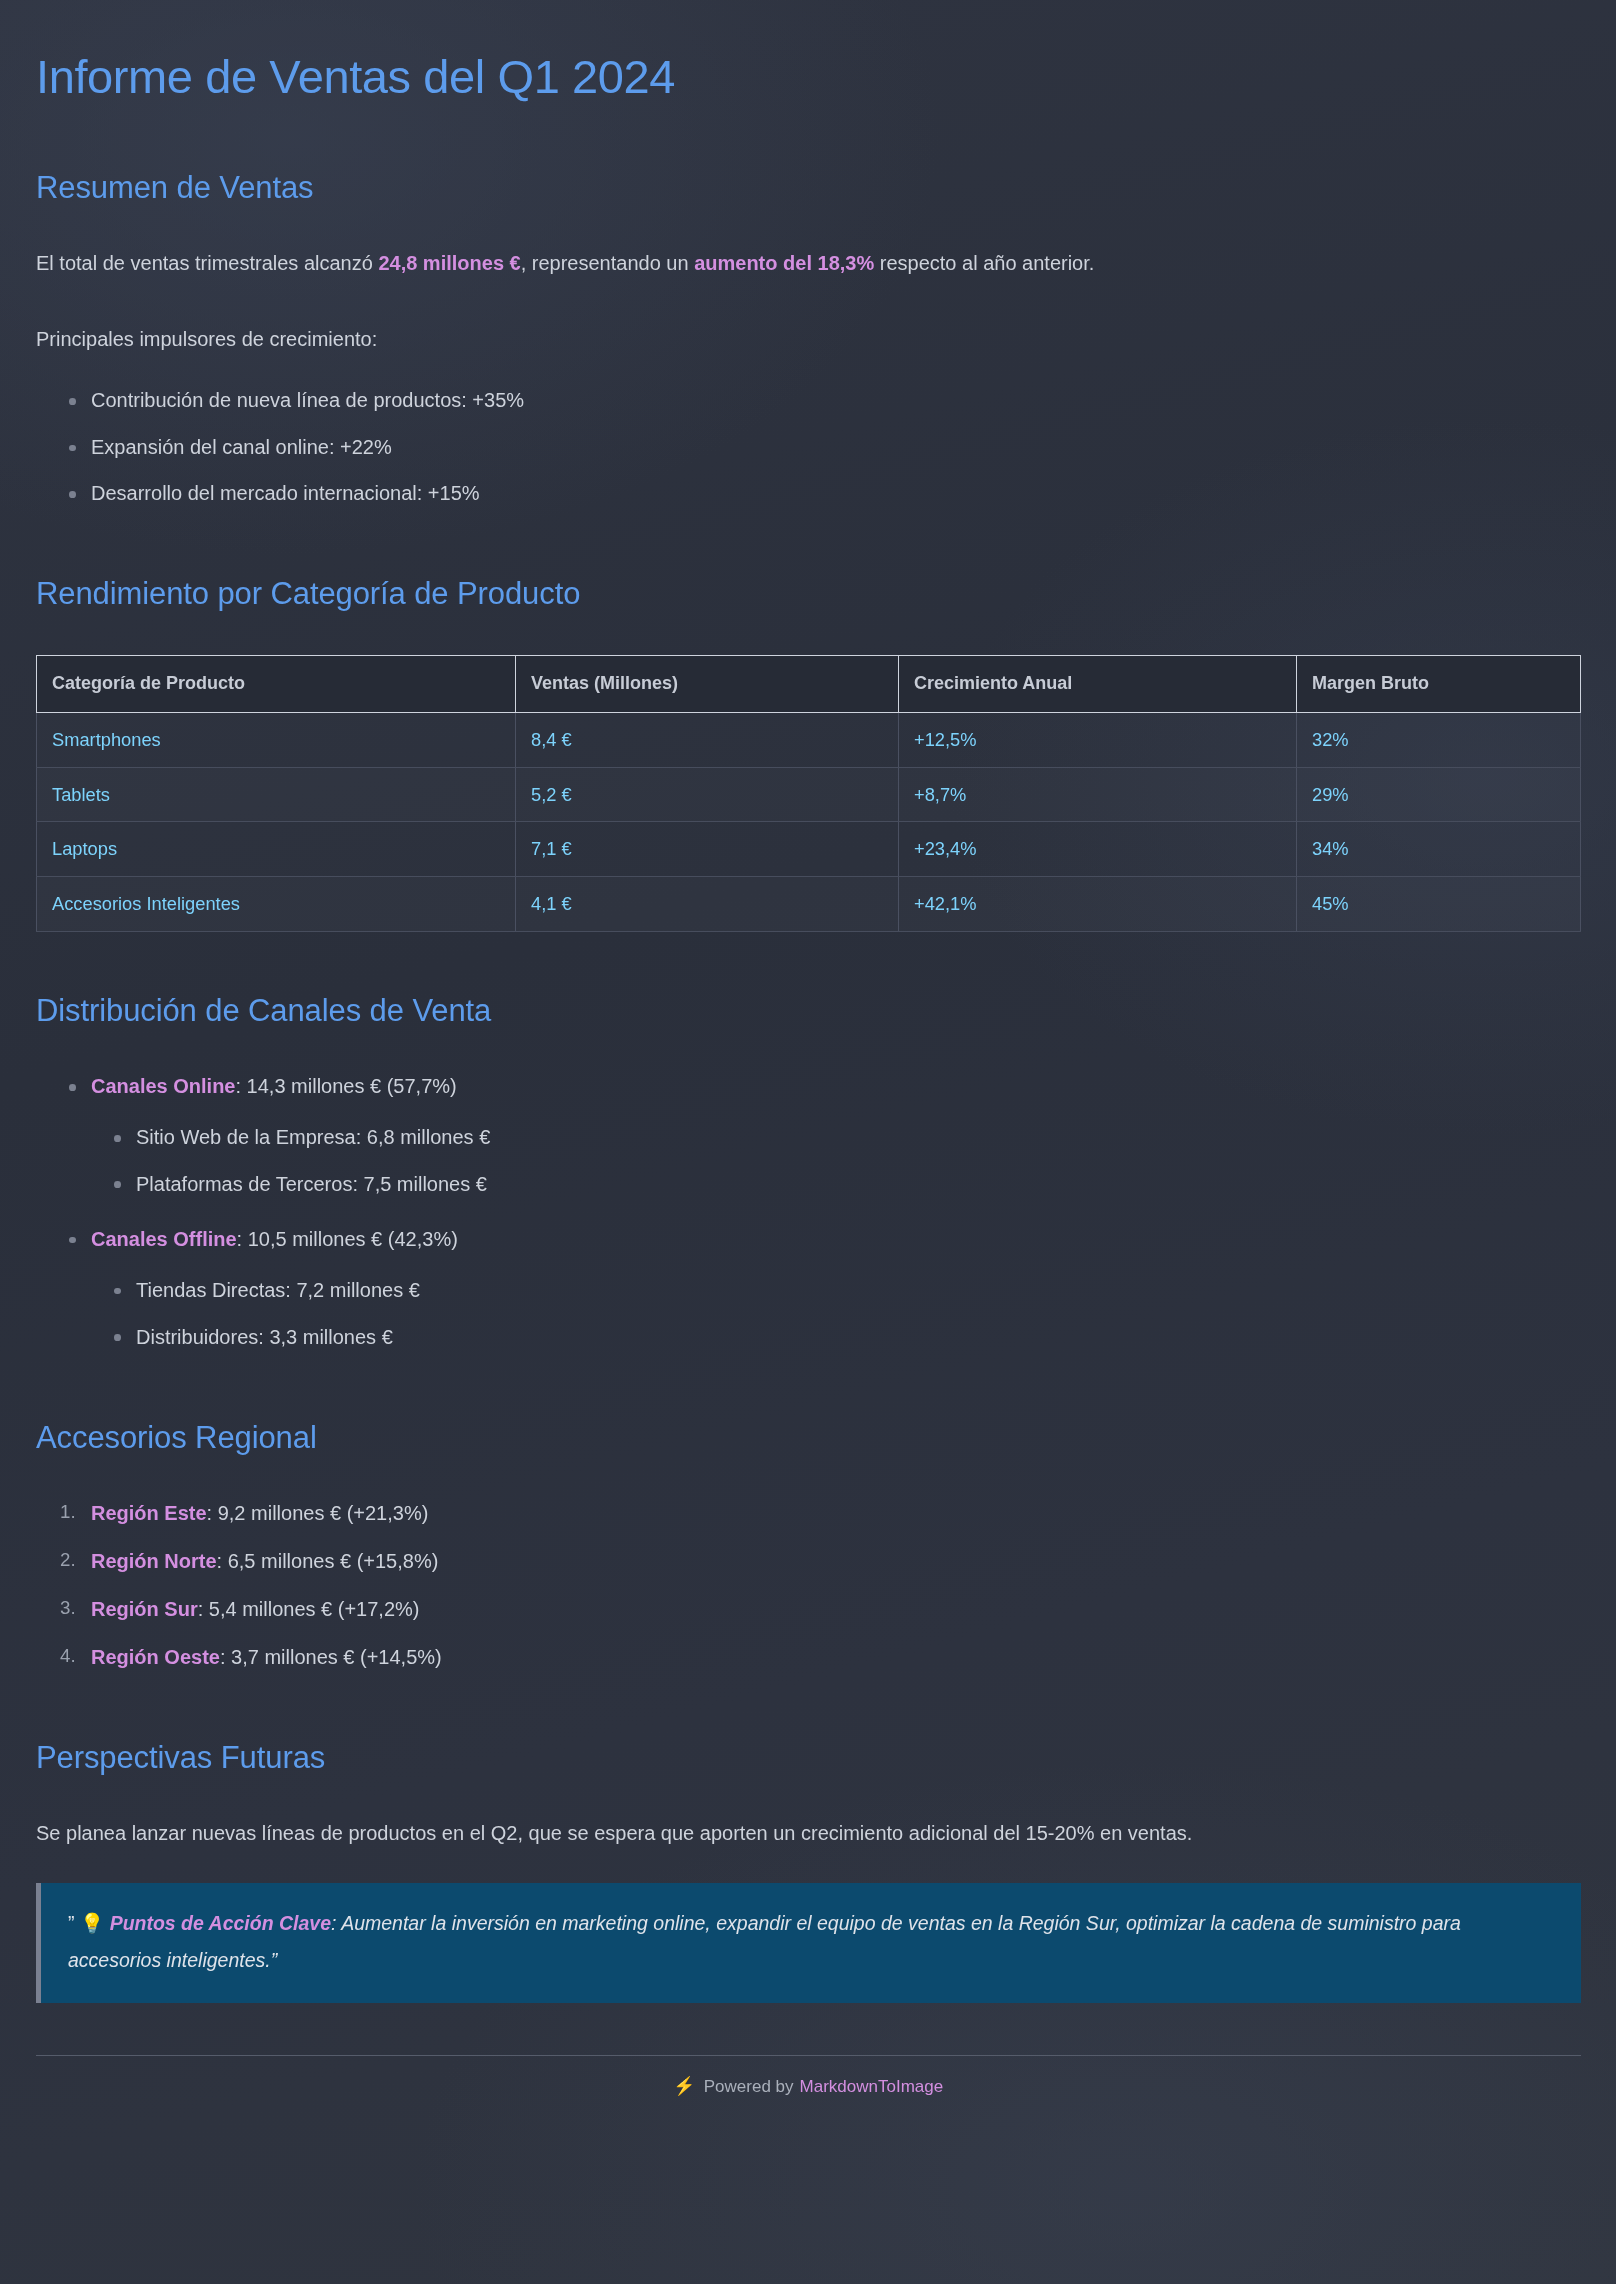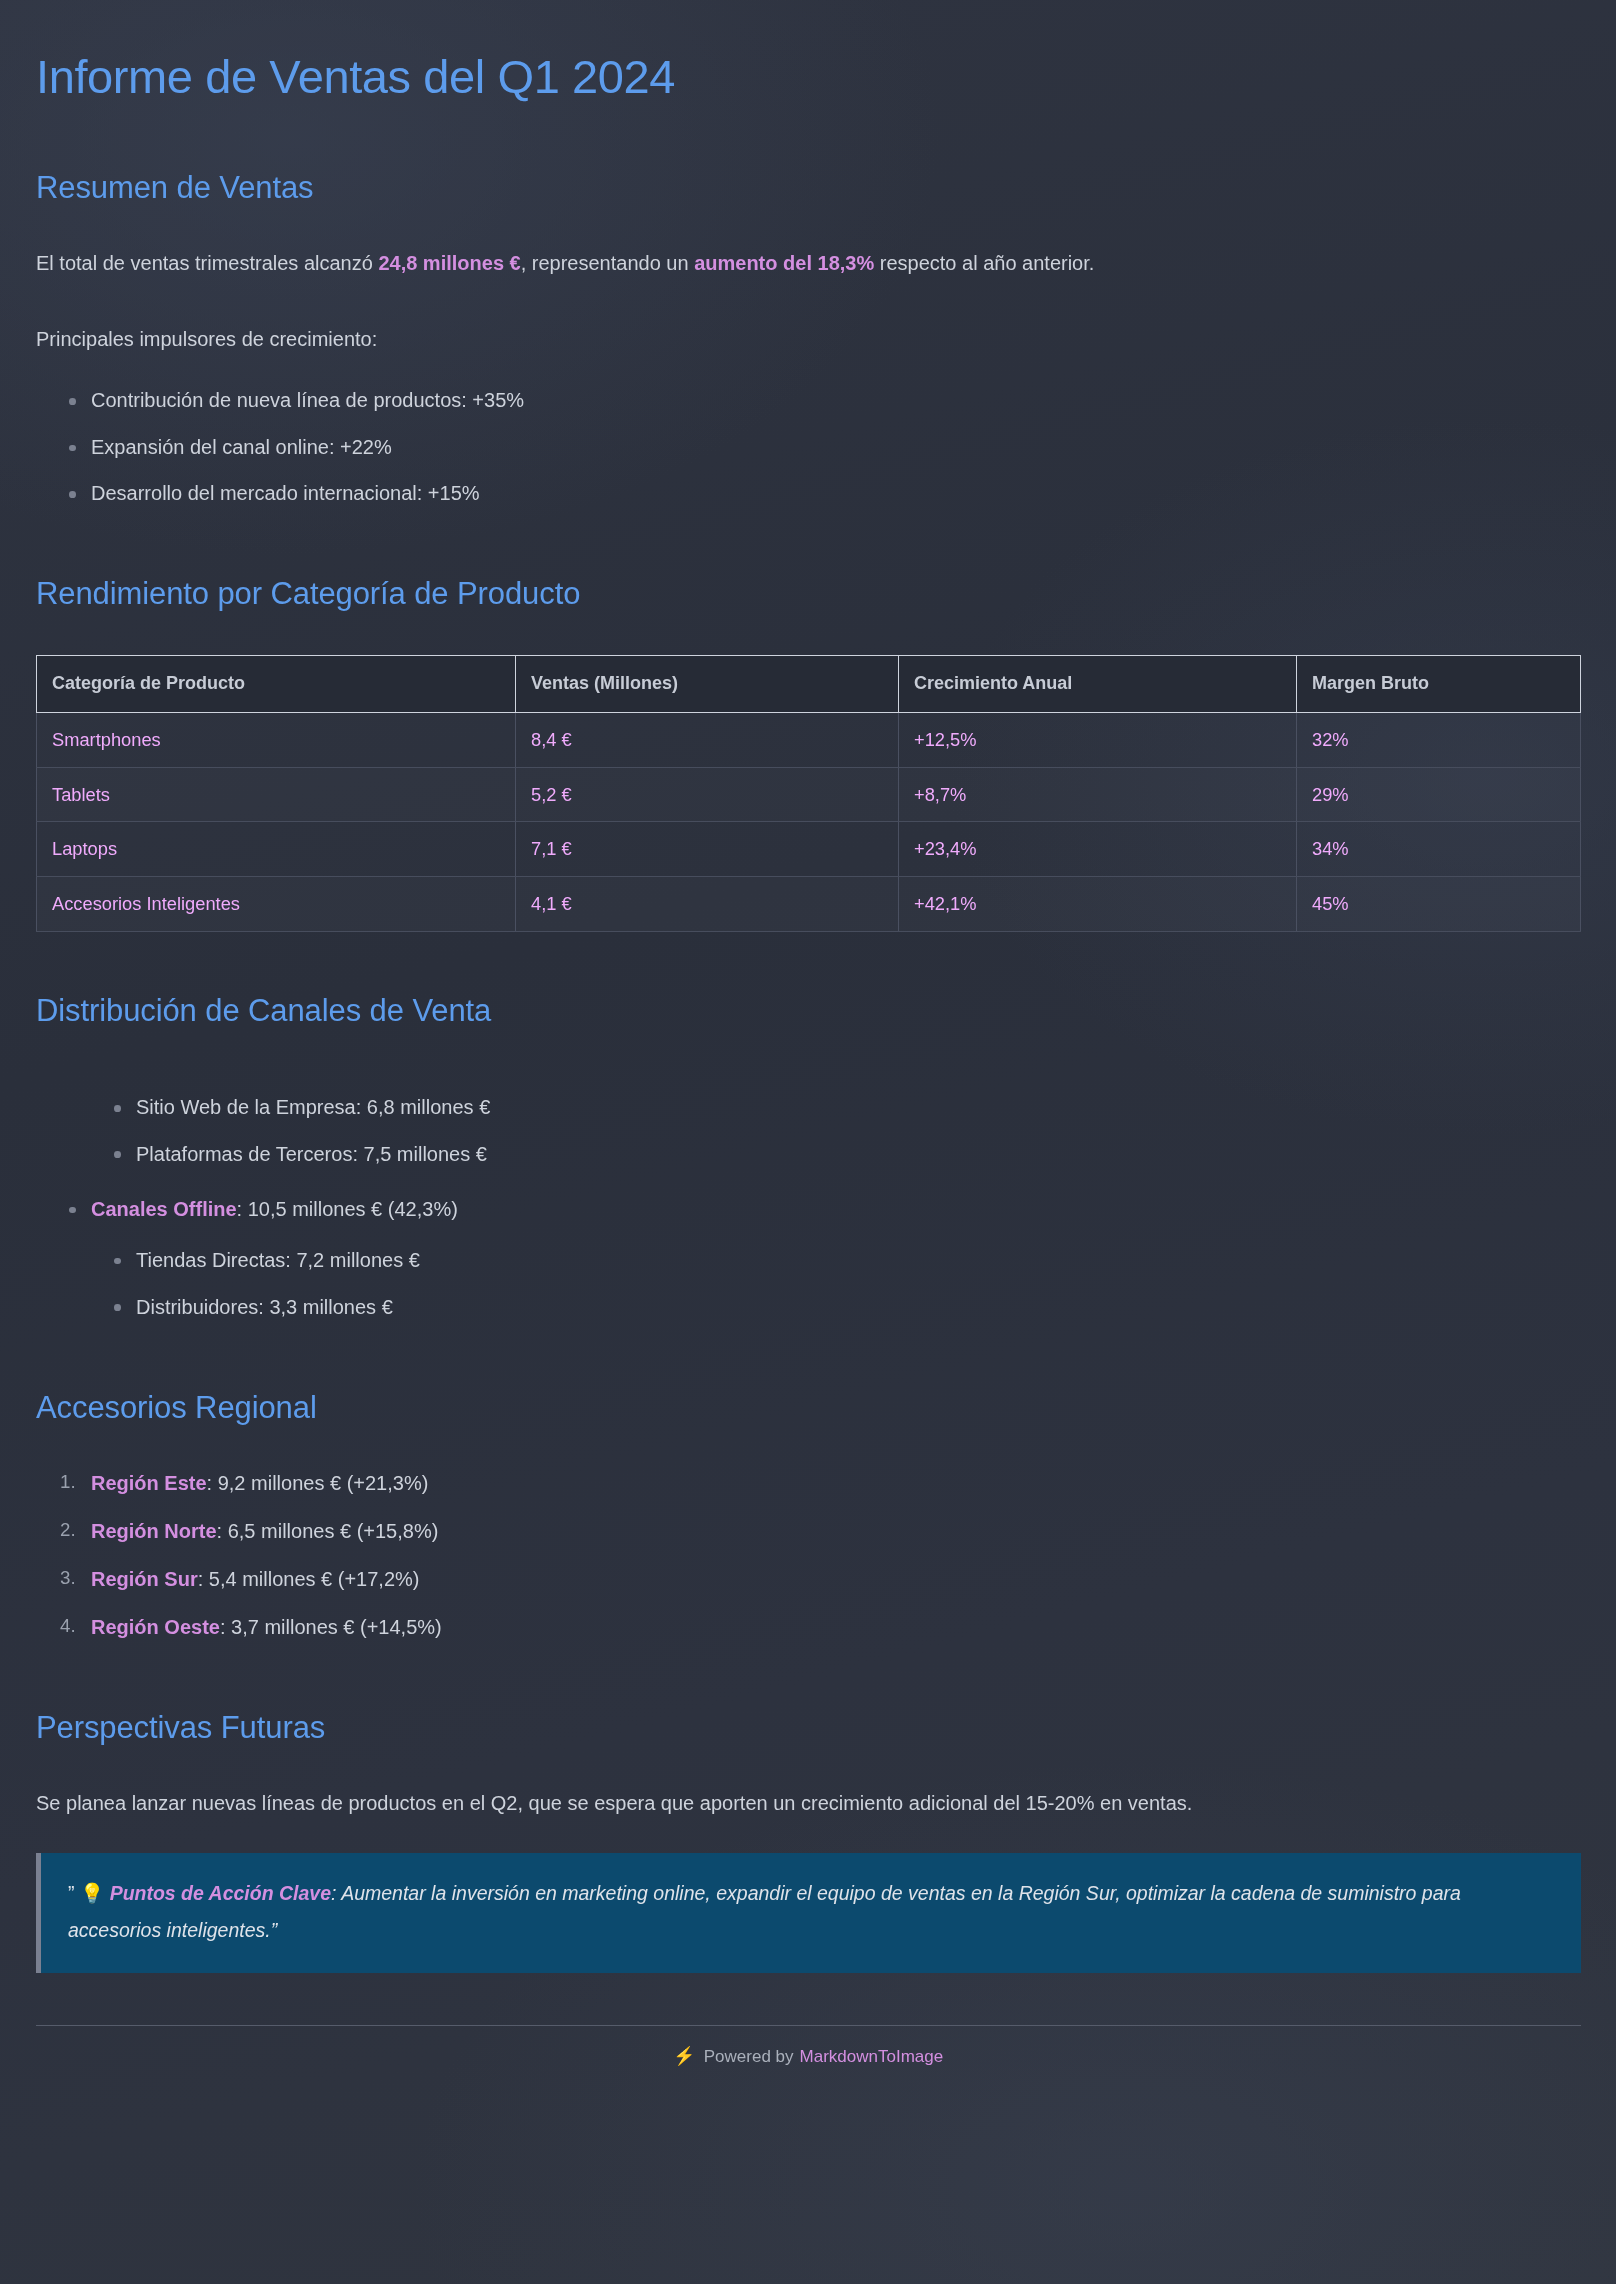--- a/index.html
+++ b/index.html
@@ -128,21 +128,21 @@
     color: #c7ccd6;
     font-weight: bold;
     text-align: left;
     padding: 16.5px 15px;
     border: 1.5px solid #cfd4de;
     font-size: 18px;
     line-height: 1.3;
   }
   table.perf-table td {
     padding: 15px 15px;
-    color: #f0abfc;
+    color: #7dd3fc;
     border-left: 0.7px solid #4a5061;
     border-right: 0.7px solid #4a5061;
     border-bottom: 0.7px solid #474d5d;
     font-size: 18.3px;
     line-height: 1.3;
     background: rgba(255,255,255,0.012);
   }
   table.perf-table tbody tr:nth-child(even) td {
     background: rgba(255,255,255,0.028);
   }
@@ -290,20 +290,23 @@
         <td>45%</td>
       </tr>
     </tbody>
   </table>
 
   <div class="sp-80"></div>
 
   <h2 class="section-title">Distribución de Canales de Venta</h2>
   <div class="sp-56"></div>
 
+  <ul class="bullets">
+    <li><span class="hl">Canales Online</span><span>: 14,3 millones € (57,7%)</span></li>
+  </ul>
   <div class="sp-28"></div>
   <ul class="sub-bullets">
     <li>Sitio Web de la Empresa: 6,8 millones €</li>
     <li style="margin-top:16.5px">Plataformas de Terceros: 7,5 millones €</li>
   </ul>
   <div class="sp-34"></div>
   <ul class="bullets">
     <li><span class="hl">Canales Offline</span><span>: 10,5 millones € (42,3%)</span></li>
   </ul>
   <div class="sp-28"></div>

